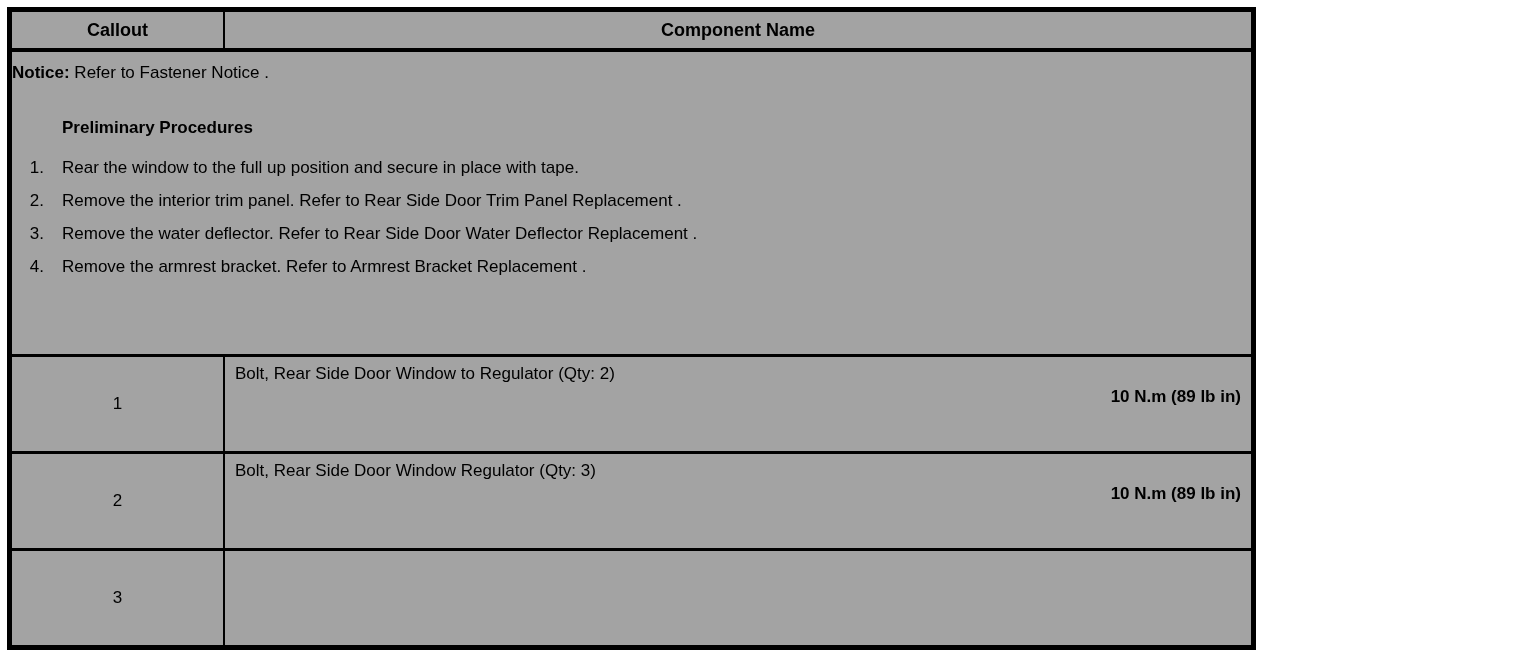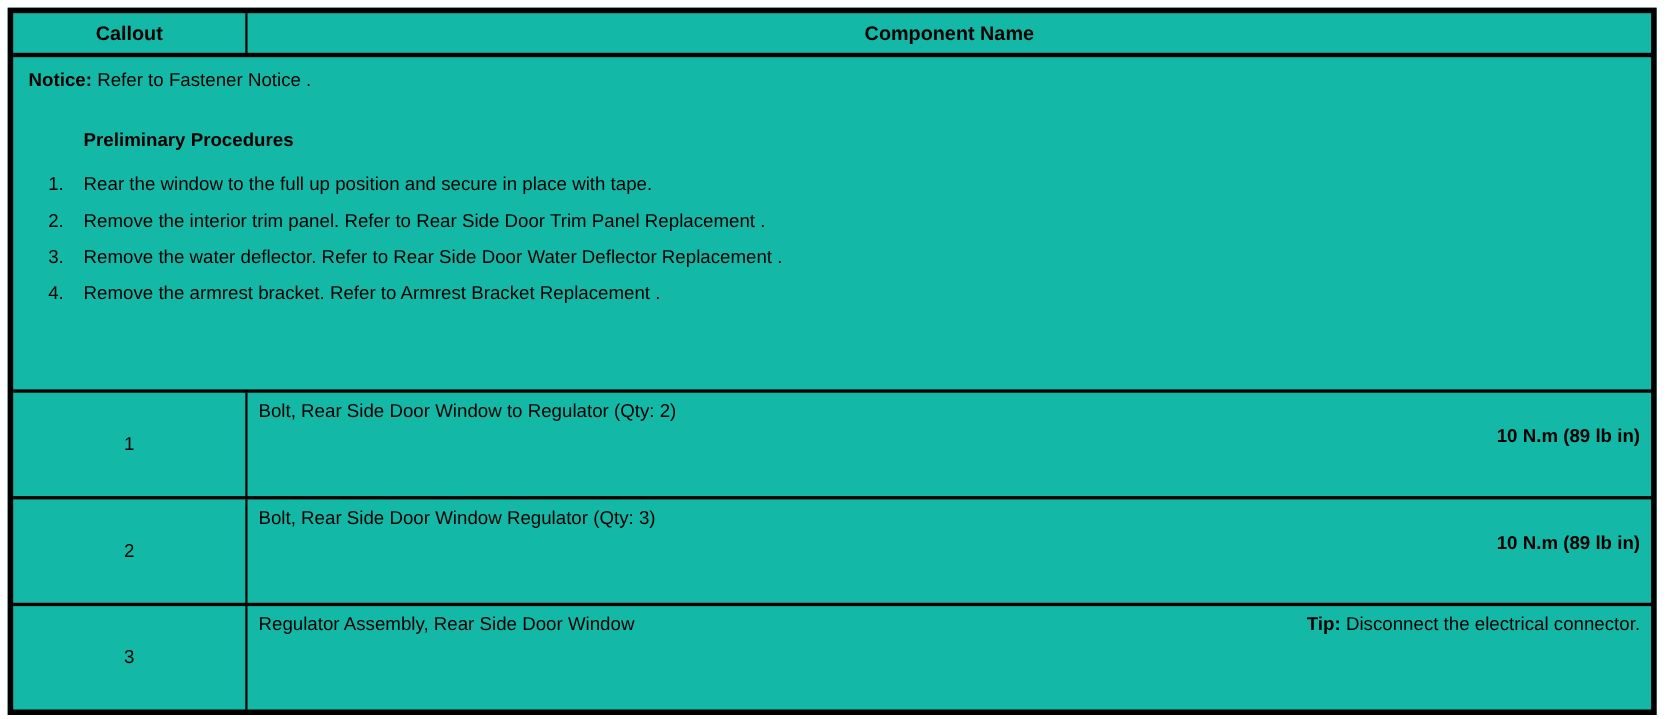--- a/index.html
+++ b/index.html
@@ -7,36 +7,36 @@
     width: 1520px; height: 654px;
     background: #ffffff;
     font-family: "Liberation Sans", sans-serif;
     color: #000000;
   }
   .sheet { position: relative; width: 1520px; height: 654px; background: #ffffff; overflow: hidden; }
 
   .spec-table {
     position: absolute;
     left: 7px; top: 7px;
-    width: 1499px; height: 643px;
+    width: 1249px; height: 643px;
     border: 5px solid #000000;
-    background: #14b8a6;
+    background: #a3a3a3;
   }
 
   
   .hrow { display: flex; border-bottom: 4px solid #000000; height: 40px; }
   .hcell {
     display: flex; align-items: center; justify-content: center;
     font-weight: bold; font-size: 18px;
   }
   .ccol-h { width: 213px; border-right: 2px solid #000000; }
   .ncol-h { flex: 1; }
 
   
-  .notes { height: 302px; padding: 10px 8px 0 14px; font-size: 17px; overflow: hidden; }
+  .notes { height: 302px; padding: 10px 8px 0 0; font-size: 17px; overflow: hidden; }
   .para  { margin: 0 0 33px 0; line-height: 22px; }
   .prelim { font-weight: bold; margin: 0 0 12px 50px; line-height: 22px; }
   .steps { }
   .step { display: flex; line-height: 33px; }
   .step-num { width: 32px; text-align: right; flex: 0 0 32px; }
   .step-text { margin-left: 18px; }
   .ref { color: #000000; text-decoration: none; }
 
   
   .drow { display: flex; border-top: 3px solid #000000; height: 97px; }
@@ -103,20 +103,16 @@
     <div class="drow">
       <div class="dcallout">2</div>
       <div class="dcomp">
         <div class="comp-name">Bolt, Rear Side Door Window Regulator (Qty: 3)</div>
         <div class="comp-spec">10 N.m (89 lb in)</div>
       </div>
     </div>
 
     <div class="drow">
       <div class="dcallout">3</div>
-      <div class="dcomp">
-        <div class="comp-name">Regulator Assembly, Rear Side Door Window</div>
-        <div class="comp-tip"><b>Tip:</b><span> Disconnect the electrical connector.</span></div>
-      </div>
     </div>
 
   </div>
 </div>
 
 </body></html>

